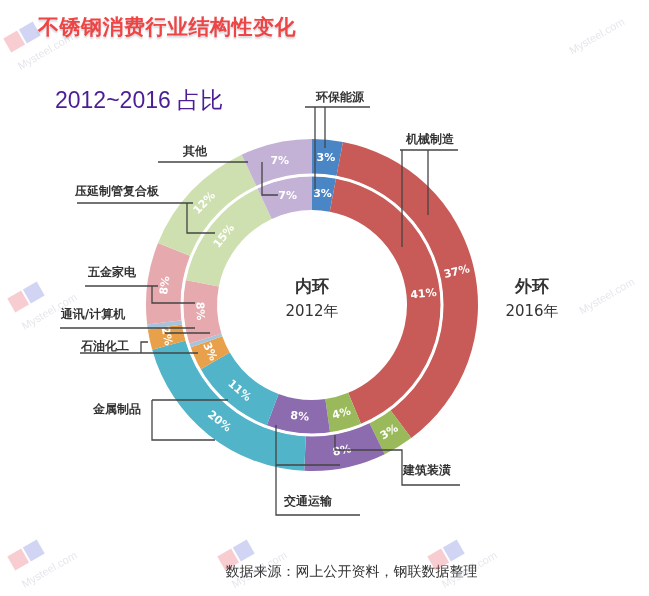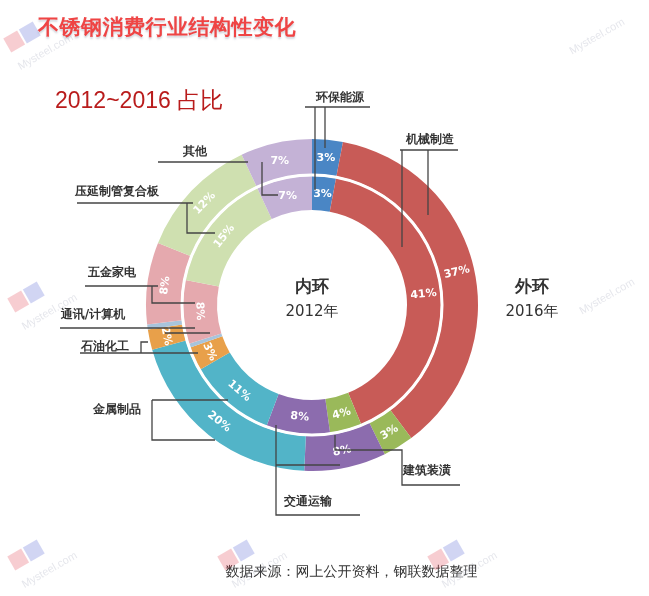--- a/index.html
+++ b/index.html
@@ -1,21 +1,21 @@
 <!DOCTYPE html>
 <html><head>
 <meta charset="utf-8">
 <style>
   html, body { margin:0; padding:0; background:#ffffff; }
   body { width:649px; height:596px; position:relative; overflow:hidden;
          font-family:"DejaVu Sans", "Liberation Sans", sans-serif; }
   .title { position:absolute; left:38px; top:13px; font-size:21px; font-weight:bold;
            color:#ef4444; letter-spacing:0.5px;
            text-shadow: 0 2px 2px rgba(120,130,150,0.35); }
-  .subtitle { position:absolute; left:55px; top:85px; font-size:23px; color:#b91c1c;
+  .subtitle { position:absolute; left:55px; top:85px; font-size:23px; color:#4c1d95;
               font-family:"Liberation Sans", "DejaVu Sans", sans-serif; }
   .source { position:absolute; left:0; width:649px; top:563px; text-align:center;
             font-size:14px; color:#333;margin-left:27px; }
   .watermark { position:absolute; opacity:0.22; transform:rotate(-30deg); pointer-events:none; }
   .wm-box { display:inline-block; width:16px; height:16px; margin:1px; }
   .wm-text { font-size:11px; color:#8a8fa8; font-family:"Liberation Sans", sans-serif; }
   svg text { font-family:"DejaVu Sans", "Liberation Sans", sans-serif; }
 </style>
 </head>
 <body>

